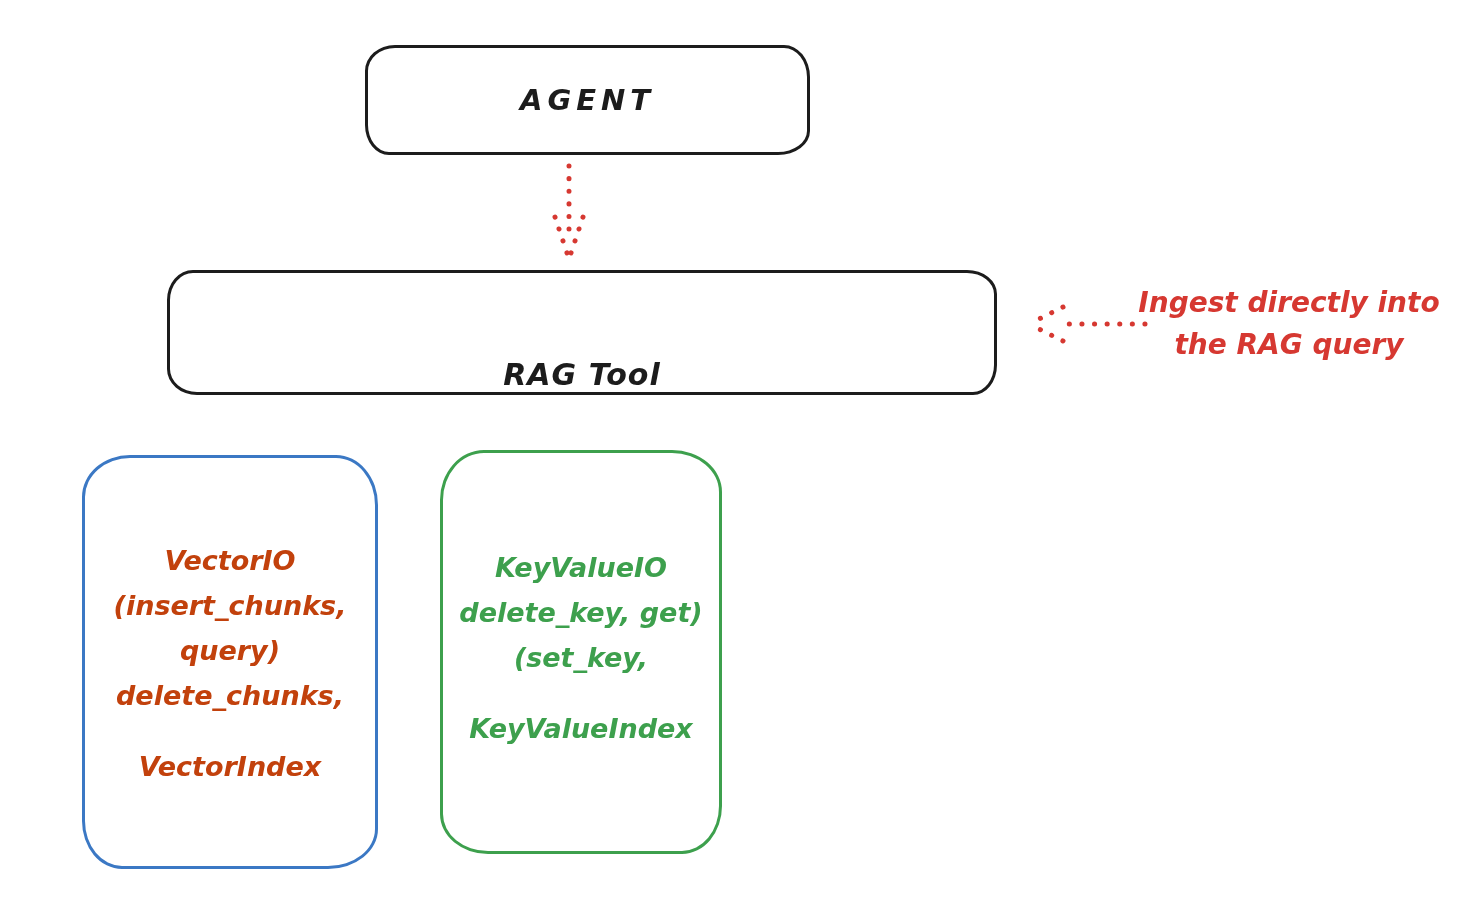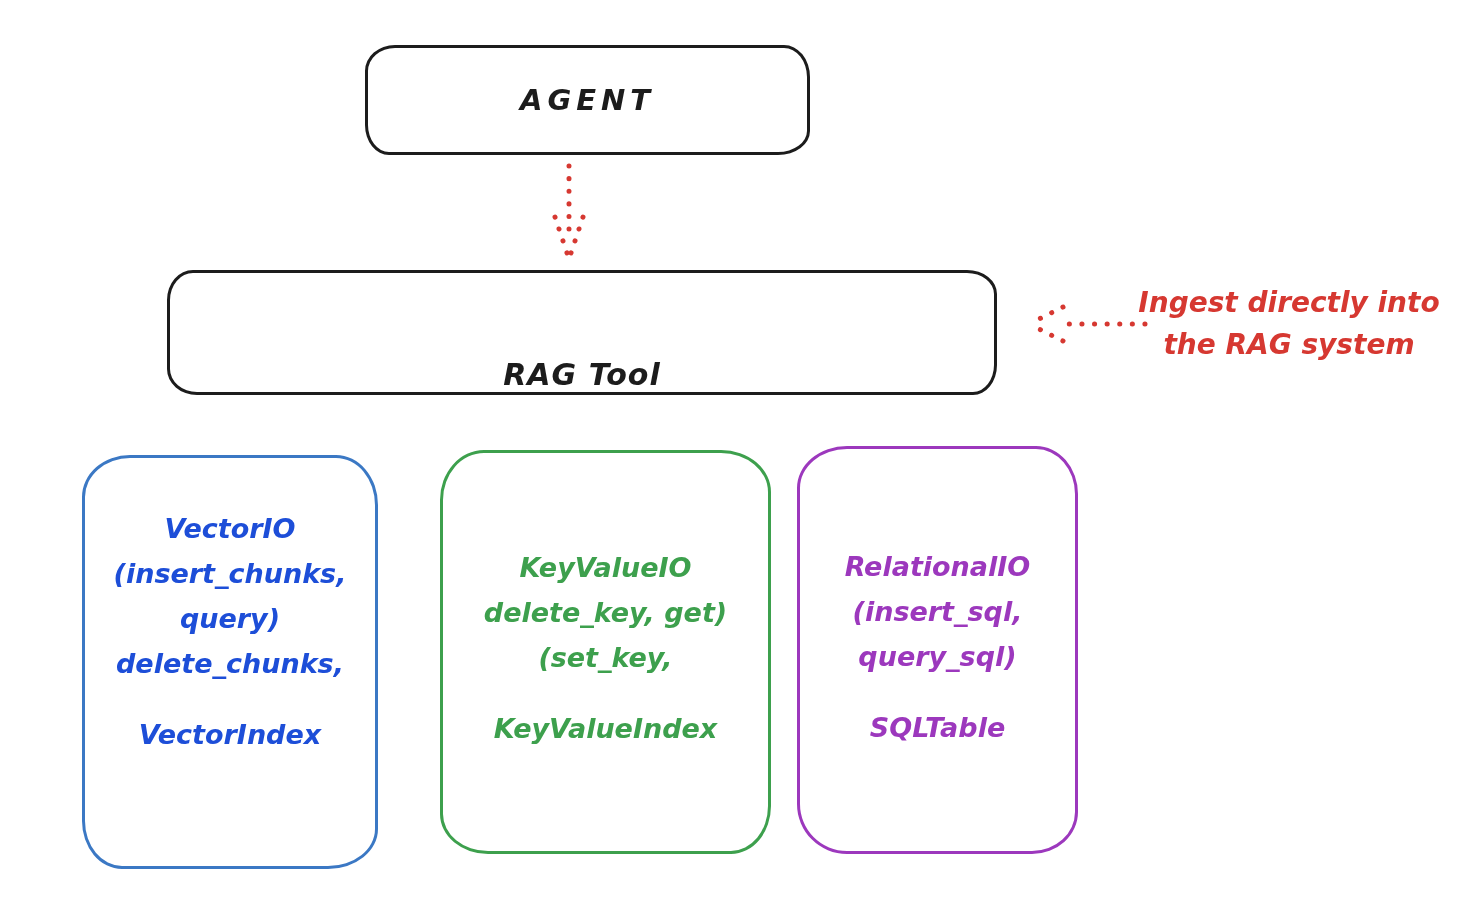--- a/index.html
+++ b/index.html
@@ -87,27 +87,27 @@
     font-style: italic;
     font-size: 27px;
     line-height: 45px;
   }
   .store-title { margin: 0; }
   .store-index { margin-top: 26px; }
   .store-blue {
     left: 70px; top: 455px;
     width: 296px; height: 414px;
     border: 3.5px solid #3b78c4;
-    color: #1d4ed8;
+    color: #c2410c;
     border-radius: 48px 42px 50px 40px / 42px 50px 40px 48px;
-    padding-top: 48px;
+    padding-top: 80px;
   }
   .store-green {
     left: 428px; top: 450px;
-    width: 331px; height: 404px;
+    width: 282px; height: 404px;
     border: 3.5px solid #3da04d;
     color: #3da04d;
     border-radius: 44px 50px 40px 48px / 50px 42px 48px 40px;
     padding-top: 92px;
   }
   .store-purple {
     left: 785px; top: 446px;
     width: 281px; height: 408px;
     border: 3.5px solid #9c38bd;
     color: #9c38bd;
@@ -135,21 +135,21 @@
   </div>
 
   <svg class="arrow" style="left:1005px; top:300px;" width="135" height="48" viewBox="0 0 135 48">
     <line x1="128" y1="24" x2="48" y2="24"></line>
     <line x1="46" y1="7" x2="14" y2="23"></line>
     <line x1="46" y1="41" x2="14" y2="25"></line>
   </svg>
 
   <div class="annotation">
     <div>Ingest directly into</div>
-    <div>the RAG system</div>
+    <div>the RAG query</div>
   </div>
 
   <div class="store store-blue">
     <div class="store-title">
       <div>VectorIO</div>
       <div>(insert_chunks,</div>
       <div>query)</div>
       <div>delete_chunks,</div>
     </div>
     <div class="store-index">VectorIndex</div>
@@ -157,22 +157,14 @@
 
   <div class="store store-green">
     <div class="store-title">
       <div>KeyValueIO</div>
       <div>delete_key, get)</div>
       <div>(set_key,</div>
     </div>
     <div class="store-index">KeyValueIndex</div>
   </div>
 
-  <div class="store store-purple">
-    <div class="store-title">
-      <div>RelationalIO</div>
-      <div>(insert_sql,</div>
-      <div>query_sql)</div>
-    </div>
-    <div class="store-index">SQLTable</div>
-  </div>
 
 </div>
 
 </body></html>

